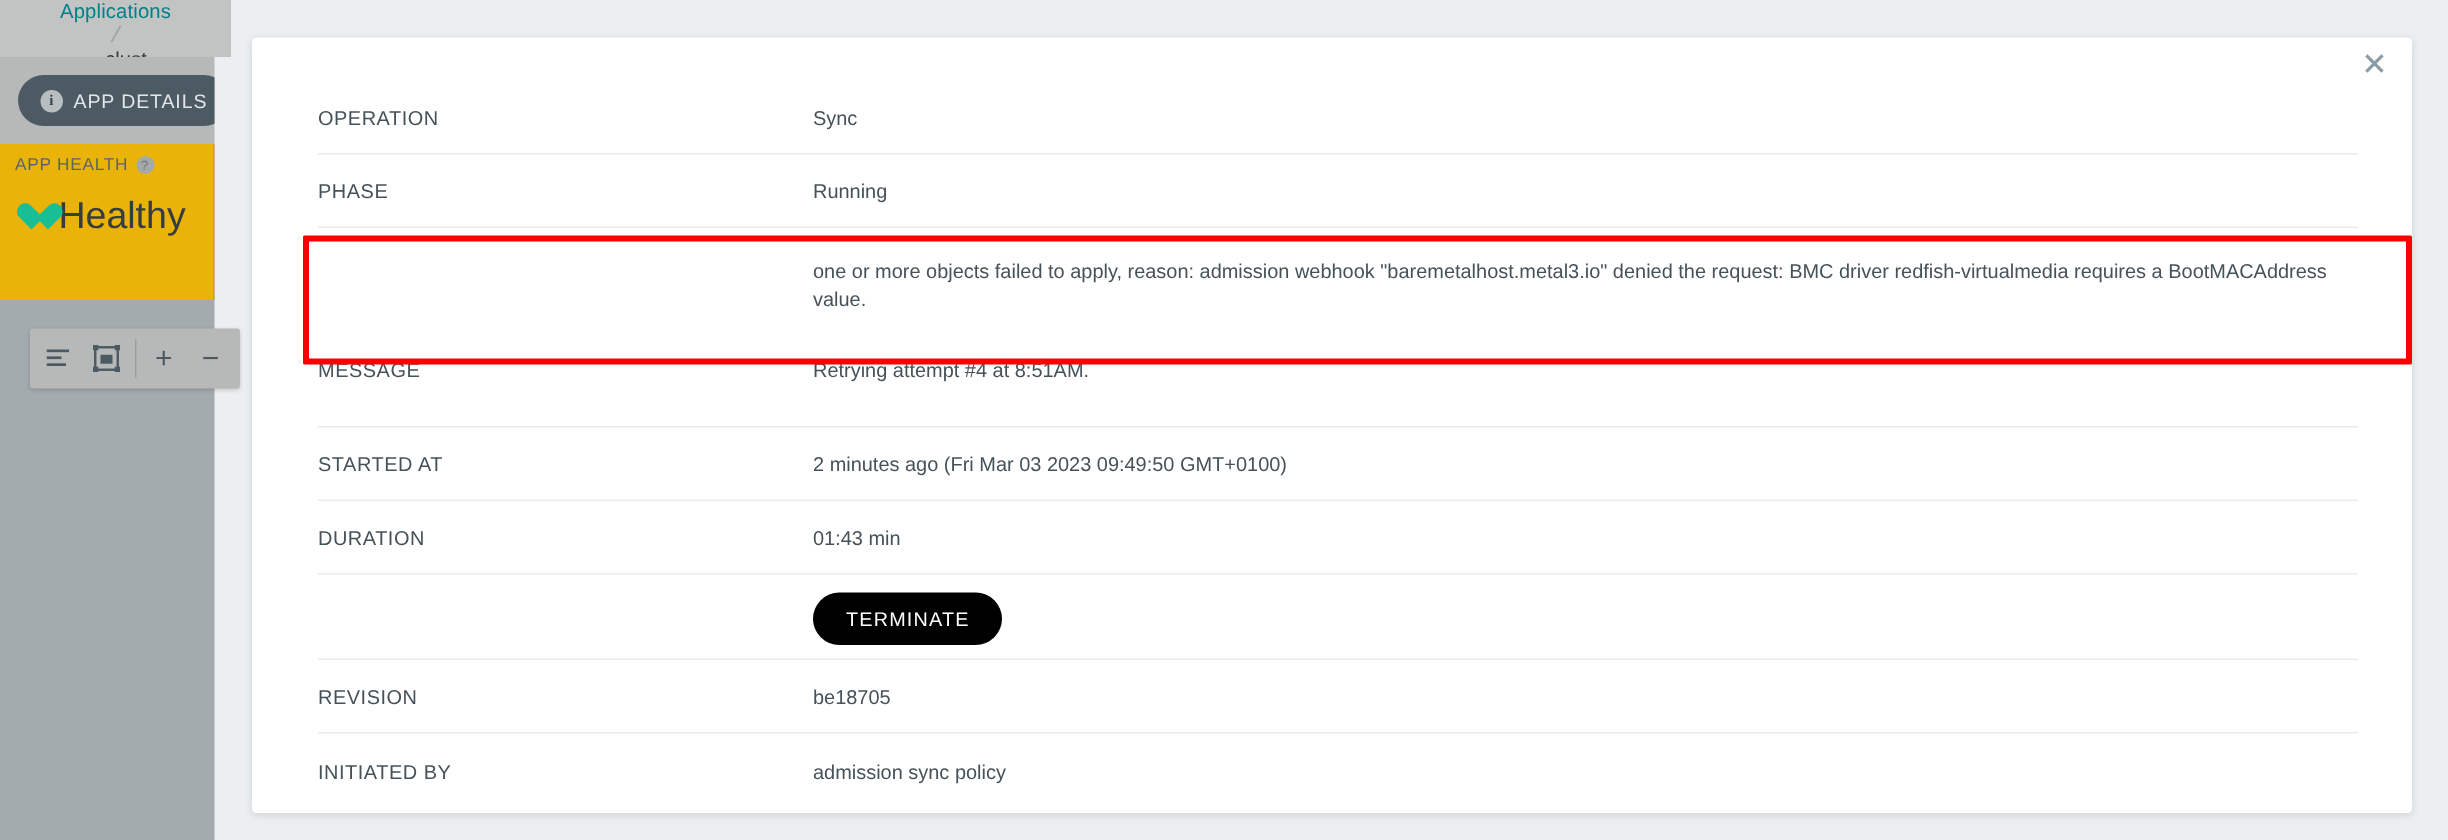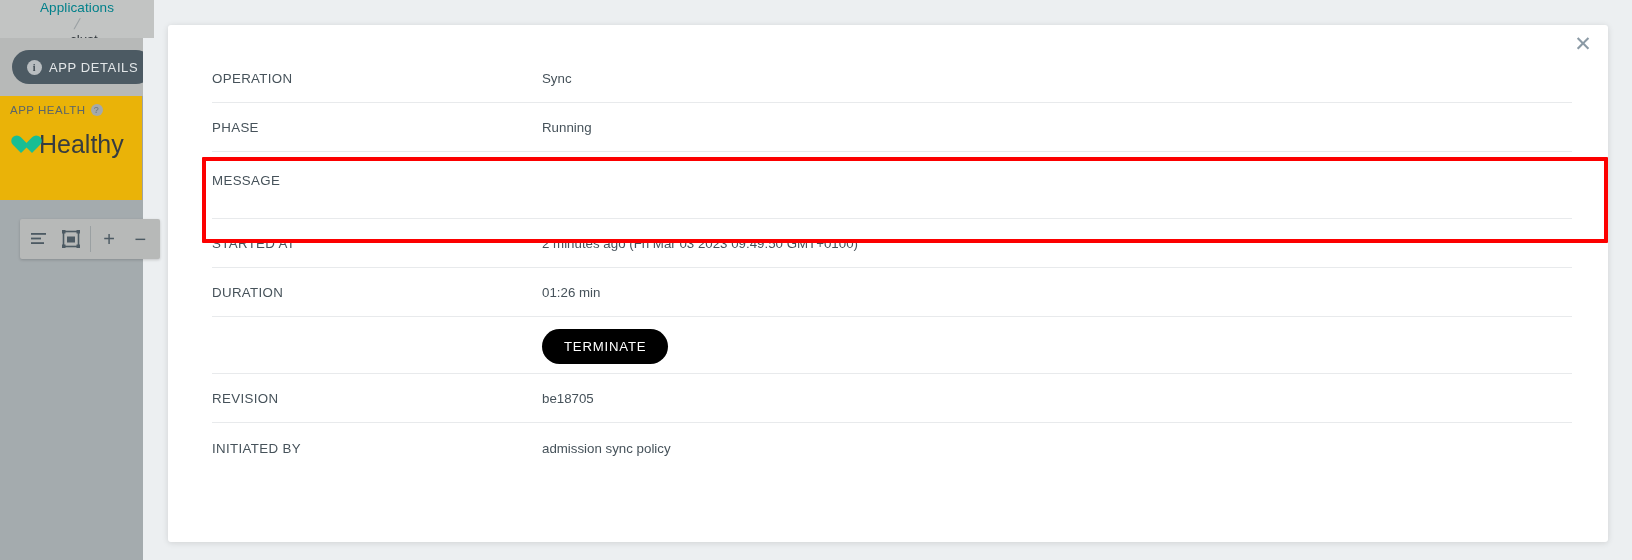--- a/index.html
+++ b/index.html
@@ -367,30 +367,34 @@
       <div class="row-value">Sync</div>
     </div>
 
     <div class="row">
       <div class="row-label">PHASE</div>
       <div class="row-value">Running</div>
     </div>
 
     <div class="row row-message">
       <div class="row-label">MESSAGE</div>
+      <div class="row-value">
+        <div>one or more objects failed to apply, reason: admission webhook "baremetalhost.metal3.io" denied the request: BMC driver redfish-virtualmedia requires a BootMACAddress value.</div>
+        <div class="msg-line2">Retrying attempt #4 at 8:51AM.</div>
+      </div>
     </div>
 
     <div class="row">
       <div class="row-label">STARTED AT</div>
       <div class="row-value">2 minutes ago (Fri Mar 03 2023 09:49:50 GMT+0100)</div>
     </div>
 
     <div class="row">
       <div class="row-label">DURATION</div>
-      <div class="row-value">01:26 min</div>
+      <div class="row-value">01:43 min</div>
     </div>
 
     <div class="row row-action">
       <div class="row-label"></div>
       <div class="row-value">
         <button class="terminate-btn" style="background: #000000;">TERMINATE</button>
       </div>
     </div>
 
     <div class="row">

